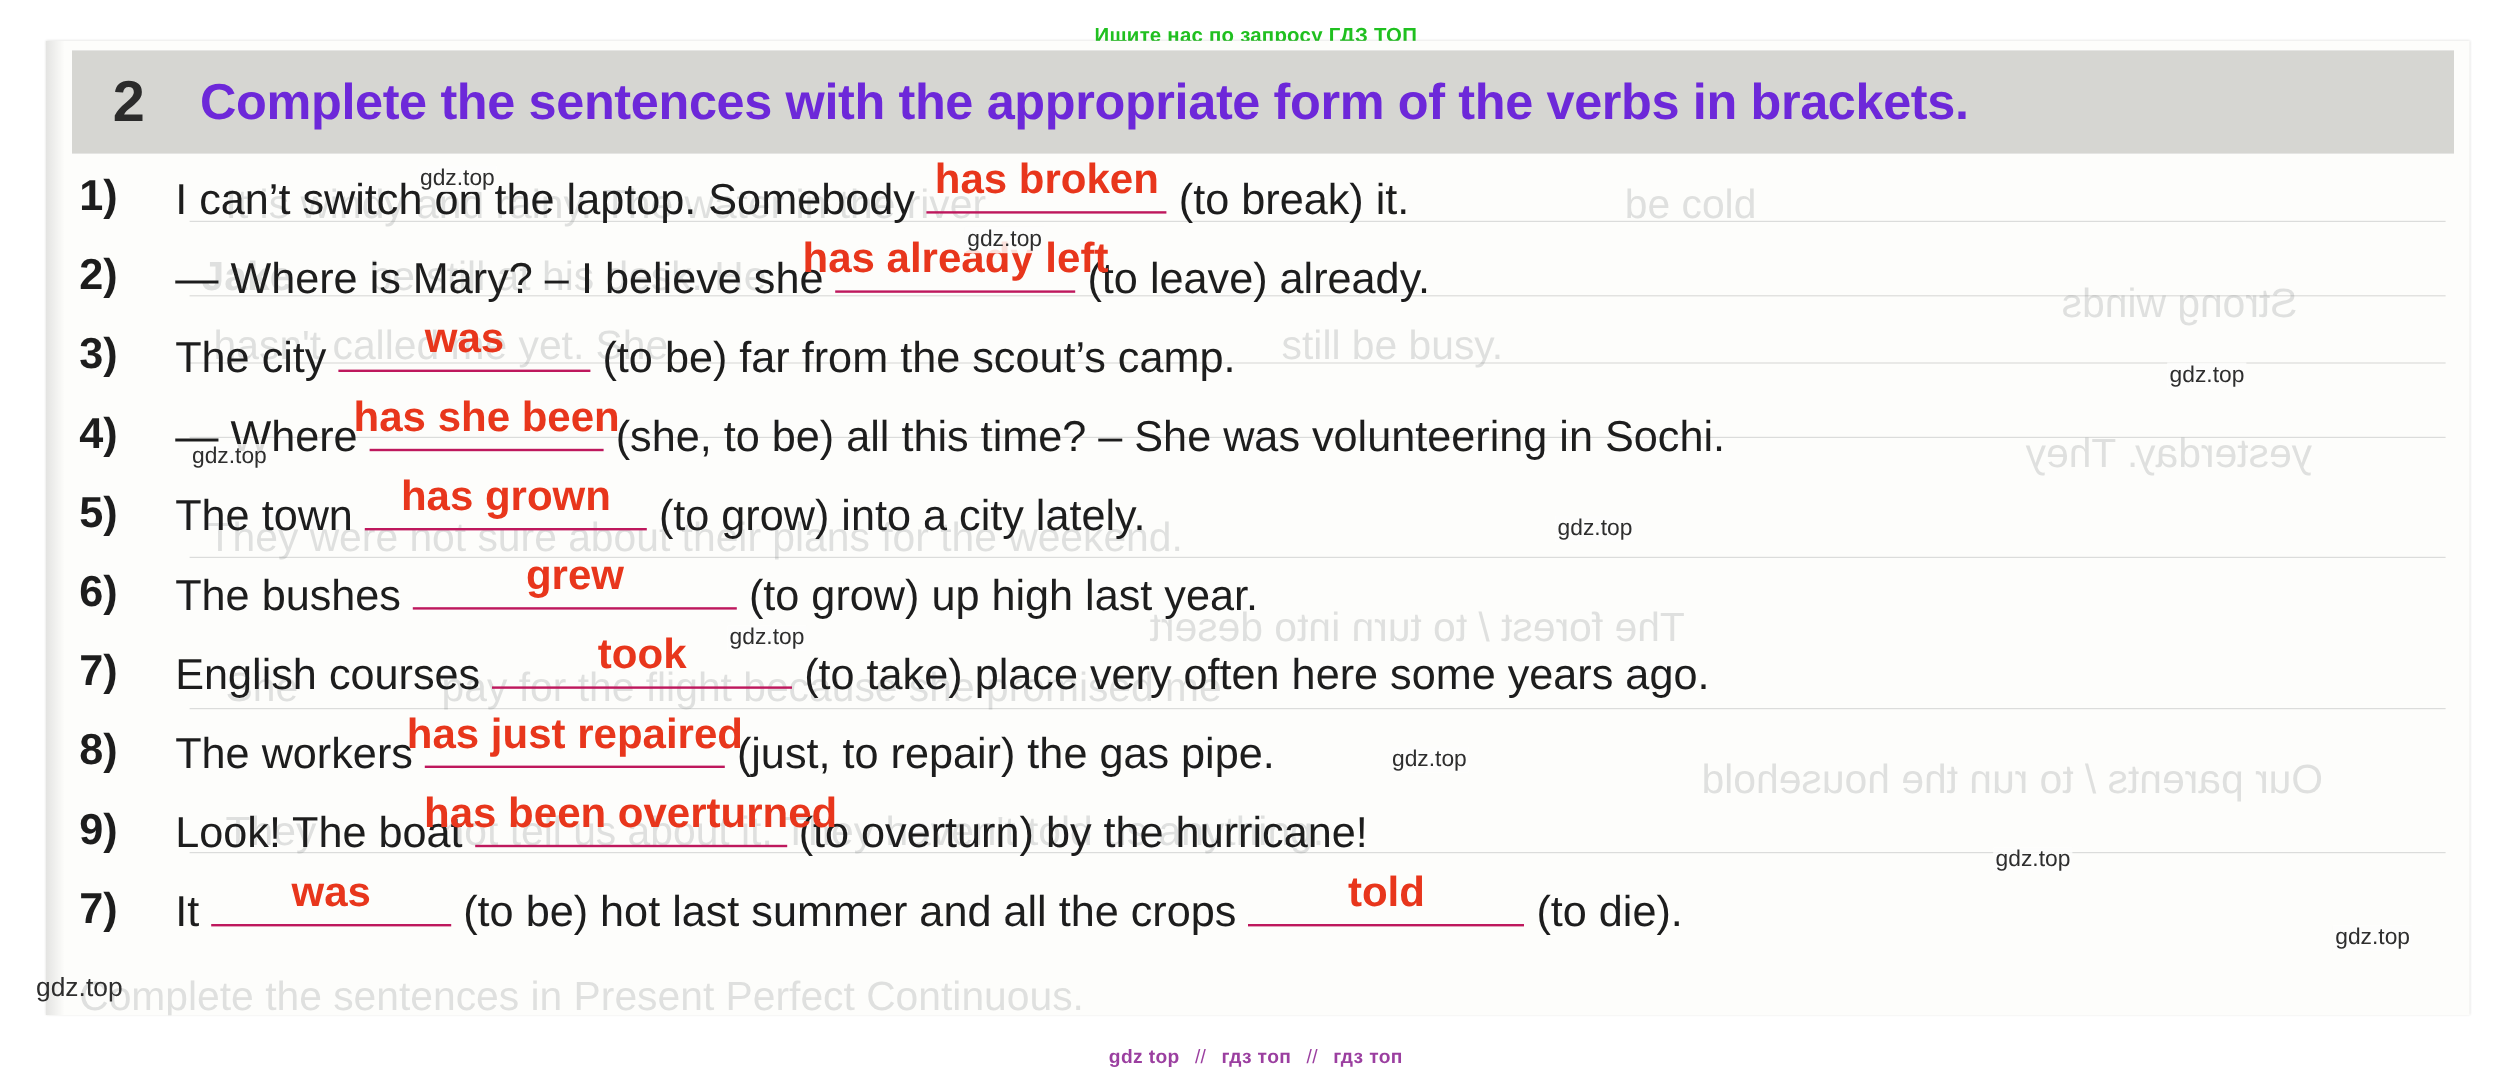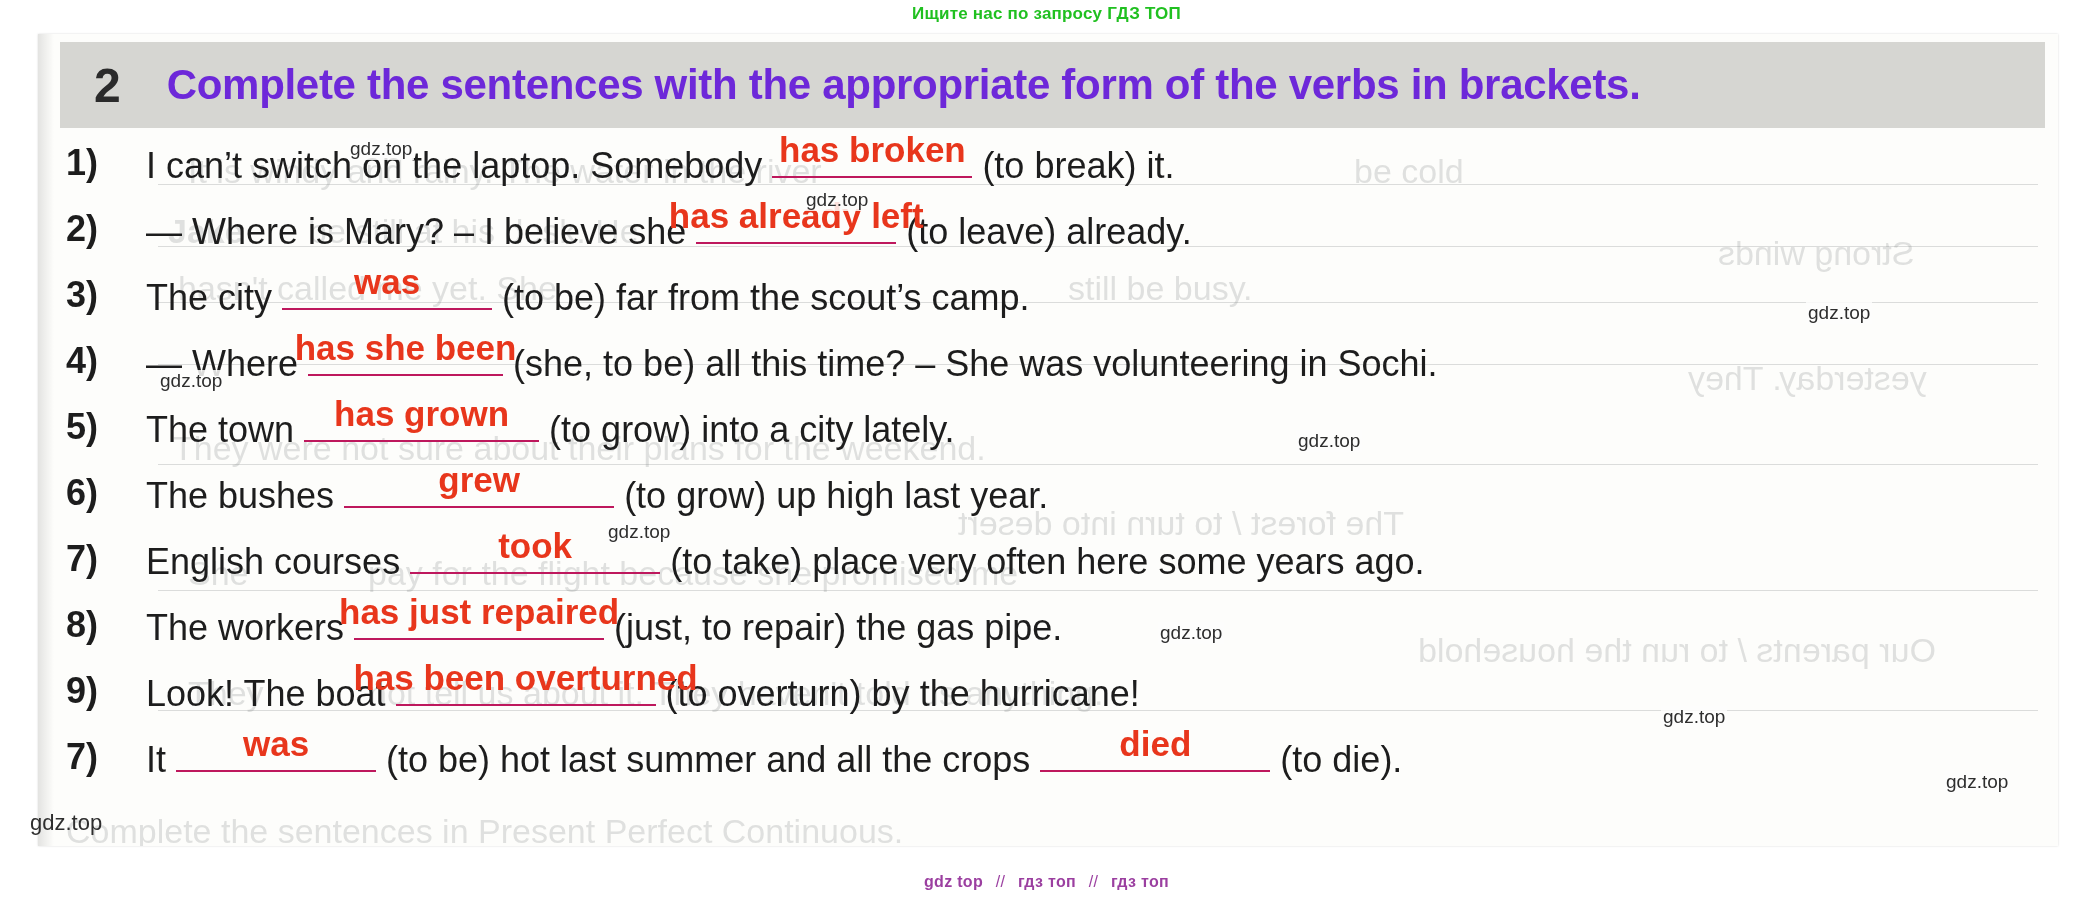--- a/index.html
+++ b/index.html
@@ -20,21 +20,21 @@
   
   .top-promo {
     position: absolute;
     top: 0;
     left: 0;
     width: 2093px;
     text-align: center;
     font-size: 17px;
     font-weight: bold;
     color: #20c020;
-    padding-top: 4px;
+    padding-top: 20px;
     letter-spacing: 0.2px;
   }
   
   .bottom-promo {
     position: absolute;
     bottom: 10px;
     left: 0;
     width: 2093px;
     text-align: center;
     font-size: 16px;
@@ -243,21 +243,21 @@
         <div class="item">
           <div class="num">8)</div>
           <div class="sentence"><span>The workers </span><span class="blank" style="width: 250px;"><span class="answer">has just repaired</span></span><span> (just, to repair) the gas pipe.</span></div>
         </div>
         <div class="item">
           <div class="num">9)</div>
           <div class="sentence"><span>Look! The boat </span><span class="blank" style="width: 260px;"><span class="answer">has been overturned</span></span><span> (to overturn) by the hurricane!</span></div>
         </div>
         <div class="item">
           <div class="num">7)</div>
-          <div class="sentence"><span>It </span><span class="blank" style="width: 200px;"><span class="answer">was</span></span><span> (to be) hot last summer and all the crops</span><span> </span><span class="blank" style="width: 230px;"><span class="answer">died</span></span><span> (to die).</span></div>
+          <div class="sentence"><span>It </span><span class="blank" style="width: 200px;"><span class="answer">was</span></span><span> (to be) hot last summer and all the crops</span><span> </span><span class="blank" style="width: 230px;"><span class="answer">told</span></span><span> (to die).</span></div>
         </div>
       </div>
 
     <div id="wm-layer">
         <div class="wm" style="left: 310px; top: 104px;">gdz.top</div>
         <div class="wm" style="left: 766px; top: 155px;">gdz.top</div>
         <div class="wm" style="left: 1768px; top: 268px;">gdz.top</div>
         <div class="wm" style="left: 120px; top: 336px;">gdz.top</div>
         <div class="wm" style="left: 1258px; top: 396px;">gdz.top</div>
         <div class="wm" style="left: 568px; top: 487px;">gdz.top</div>

